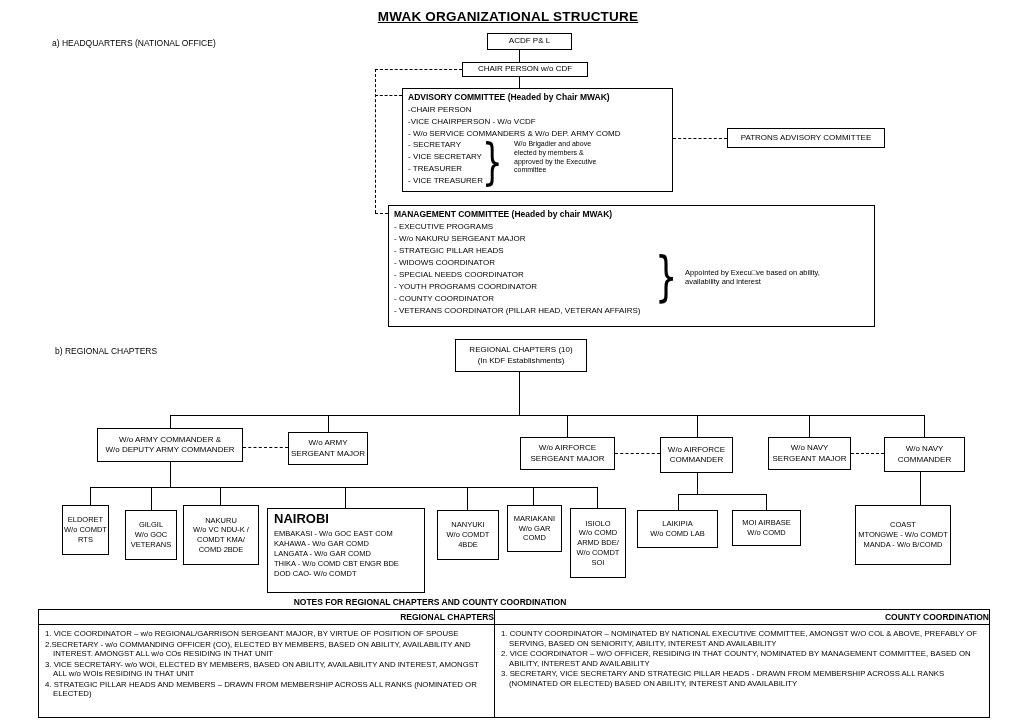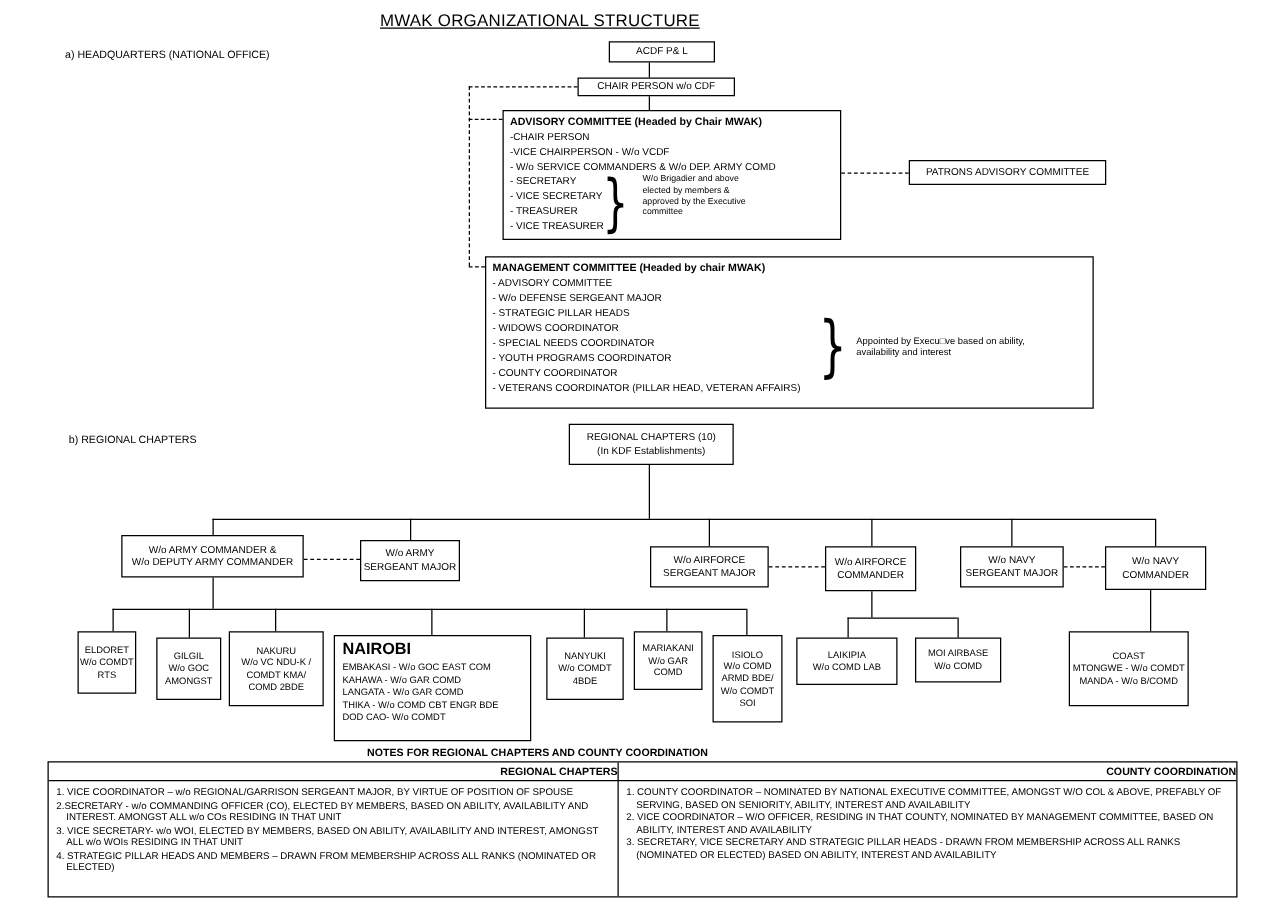--- a/index.html
+++ b/index.html
@@ -10,21 +10,21 @@
   .center{text-align:center;display:flex;flex-direction:column;justify-content:center}
   .hl{position:absolute;height:0;border-top:1px solid #000}
   .vl{position:absolute;width:0;border-left:1px solid #000}
   .hd{position:absolute;height:0;border-top:1px dashed #000}
   .vd{position:absolute;width:0;border-left:1px dashed #000}
   .lbl{position:absolute;font-size:8.5px}
   .bh{font-weight:bold;font-size:8.5px;padding:3px 5px 1px 5px}
   .items{padding:0 5px;font-size:8px}
   .brace{position:absolute;font-family:"DejaVu Sans",sans-serif;line-height:1;transform-origin:left top}
   .note{position:absolute;font-size:7px;line-height:1.25}
-  #title{position:absolute;left:304px;top:9px;width:456px;text-align:left;font-size:13.5px;font-weight:normal;text-decoration:underline;letter-spacing:.2px}
+  #title{position:absolute;left:280px;top:9px;width:456px;text-align:center;font-size:13.5px;font-weight:bold;text-decoration:underline;letter-spacing:.2px}
   #notes-heading{position:absolute;left:230px;top:597px;width:400px;text-align:center;font-size:8.5px;font-weight:bold}
   #notes-table{position:absolute;left:38px;top:609px;width:952px;border:1px solid #000;display:grid;grid-template-columns:48% 52%}
   .nt-h{border-bottom:1px solid #000;text-align:right;font-weight:bold;font-size:8.5px;padding:2px 0}
   .nt-h:first-child{border-right:1px solid #000}
   .nt-c{font-size:7.8px;line-height:1.22;padding:4px 8px 5px 6px;min-height:92px}
   .nt-c.left{border-right:1px solid #000}
   .nt-c > div{padding-left:8px;text-indent:-8px;margin-bottom:1px}
   .loc-name-bold{font-weight:bold;font-size:13px;padding:2px 6px 1px 6px}
   .loc-lines{font-size:7.5px;line-height:1.35;padding:0 6px}
 </style>
@@ -59,22 +59,22 @@
       <div>elected by members &amp;</div>
       <div>approved by the Executive</div>
       <div>committee</div>
     </div>
 
   <div class="box center" style="left:727px;top:128px;width:158px;height:20px">PATRONS ADVISORY COMMITTEE</div>
 
   <div class="box" style="left:388px;top:205px;width:487px;height:122px">
     <div class="bh">MANAGEMENT COMMITTEE (Headed by chair MWAK)</div>
     <div class="items" style="line-height:12px">
-        <div>- ADVISORY COMMITTEE</div>
-        <div>- W/o DEFENSE SERGEANT MAJOR</div>
+        <div>- EXECUTIVE PROGRAMS</div>
+        <div>- W/o NAKURU SERGEANT MAJOR</div>
         <div>- STRATEGIC PILLAR HEADS</div>
         <div>- WIDOWS COORDINATOR</div>
         <div>- SPECIAL NEEDS COORDINATOR</div>
         <div>- YOUTH PROGRAMS COORDINATOR</div>
         <div>- COUNTY COORDINATOR</div>
         <div>- VETERANS COORDINATOR (PILLAR HEAD, VETERAN AFFAIRS)</div>
       </div>
   </div>
   <div class="brace" style="left:655px;top:250px;font-size:54px;transform:scale(.65,1)">}</div>
   <div class="note" style="left:685px;top:268px;width:190px;font-size:7.5px">
@@ -113,21 +113,21 @@
     </div>
 
   <div class="box center" style="left:62px;top:505px;width:47px;height:50px;font-size:7.5px">
       <div>ELDORET</div>
       <div>W/o COMDT</div>
       <div>RTS</div>
     </div>
   <div class="box center" style="left:125px;top:510px;width:52px;height:50px;font-size:7.5px">
       <div>GILGIL</div>
       <div>W/o GOC</div>
-      <div>AMONGST</div>
+      <div>VETERANS</div>
     </div>
   <div class="box center" style="left:183px;top:505px;width:76px;height:60px;font-size:7.5px">
       <div>NAKURU</div>
       <div>W/o VC NDU-K /</div>
       <div>COMDT KMA/</div>
       <div>COMD 2BDE</div>
     </div>
   <div class="box" style="left:267px;top:508px;width:158px;height:85px">
     <div class="loc-name-bold">NAIROBI</div>
     <div class="loc-lines">

